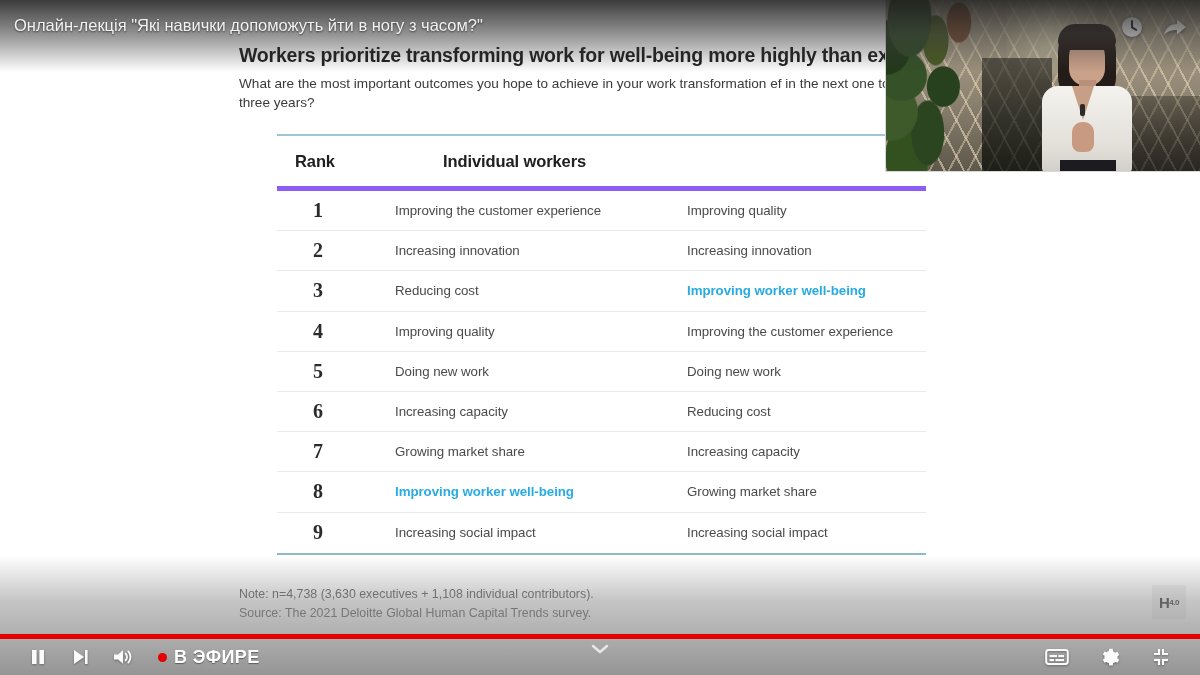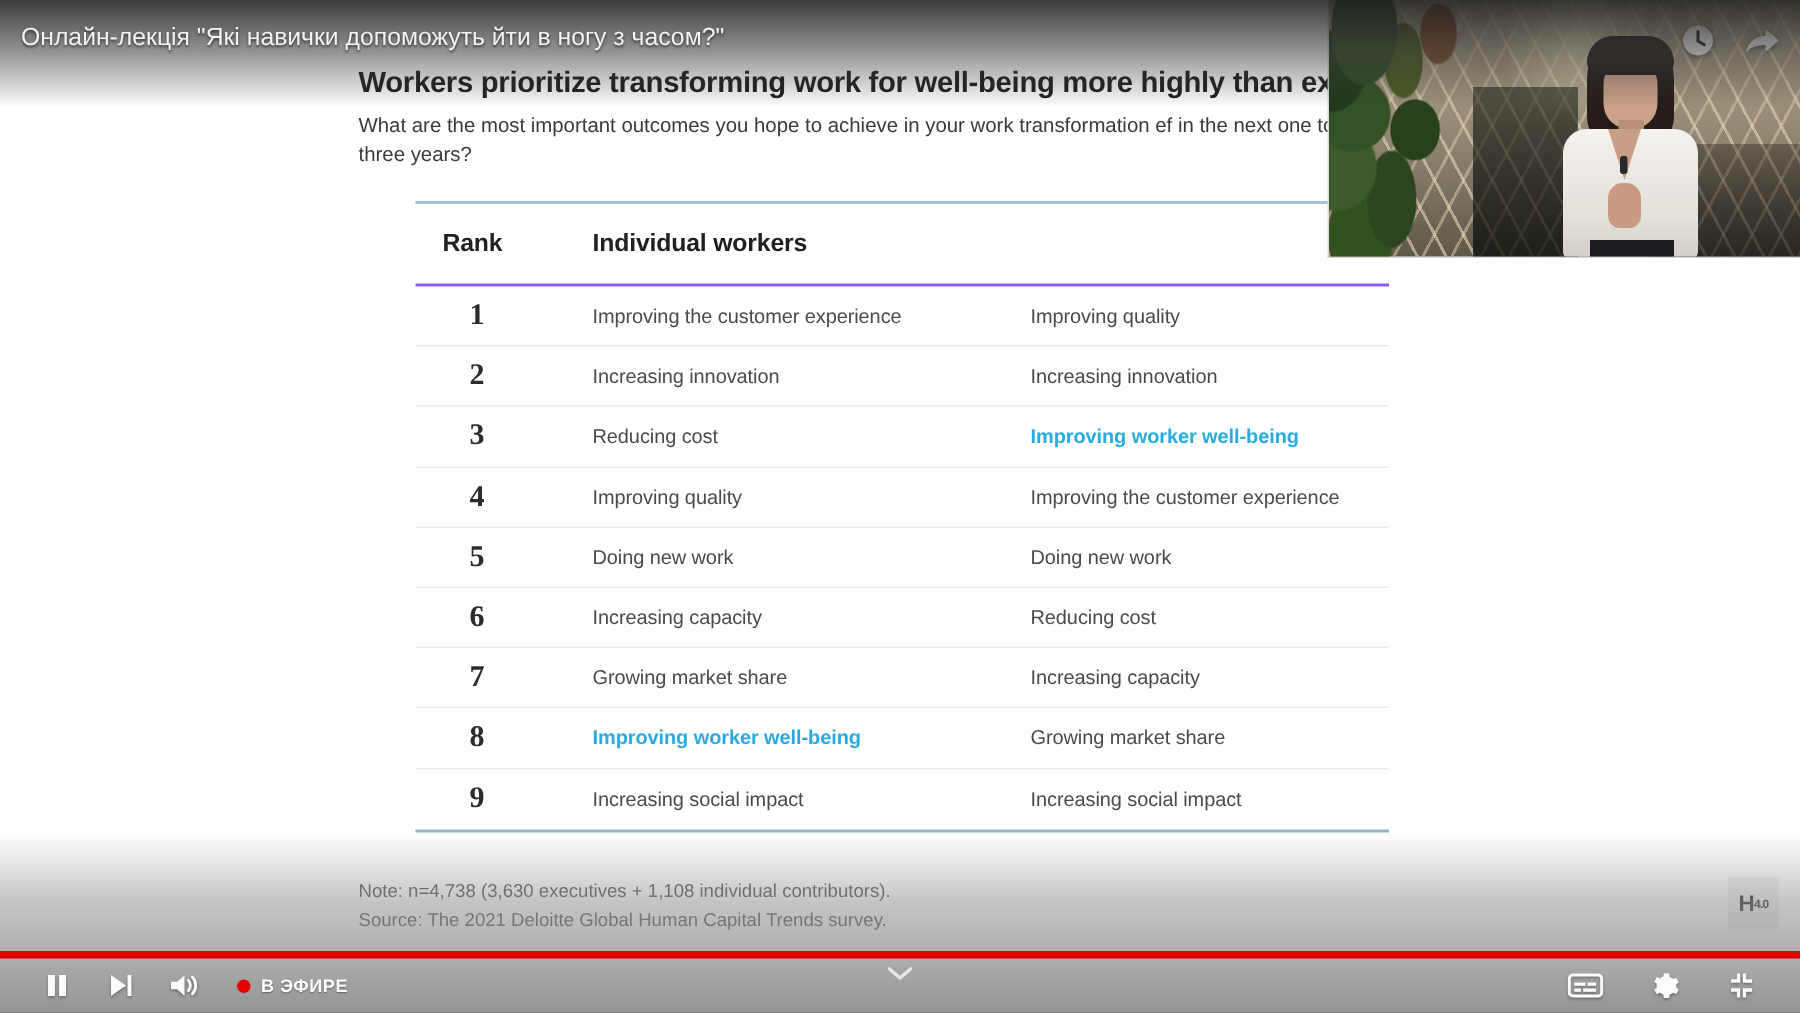--- a/index.html
+++ b/index.html
@@ -22,29 +22,29 @@
     margin-top:7px;font-size:13.6px;color:#3a3a3a;line-height:19px;
     max-width:672px;
   }
   
   .tbl{
     position:absolute;left:277px;top:134px;width:649px;
     border-top:2px solid #9fc6d4;border-bottom:2px solid #8fb8c9;
   }
   .tbl-head{
     display:flex;align-items:center;height:55px;
-    border-bottom:2px solid #8b5cf6;
+    border-bottom:5px solid #8b5cf6;
   }
   .th{
     font-size:16.5px;font-weight:bold;color:#202020;
     letter-spacing:-0.1px;
   }
   .c-rank{width:118px;padding-left:18px;}
   .c-exec{width:292px;}
-  .c-work{flex:1;}
+  .c-work{flex:1;margin-left:48px;}
   .row{
     display:flex;align-items:center;height:40.2px;
     border-bottom:1px solid #e7e9ea;
   }
   .row:last-child{border-bottom:none;}
   .rank{
     width:118px;padding-left:36px;
     font-family:"Liberation Serif", serif;
     font-size:20px;font-weight:bold;color:#2b2b2b;
   }
@@ -182,21 +182,21 @@
   .cbtn{
     display:flex;align-items:center;justify-content:center;
     color:#fff;cursor:pointer;opacity:.96;
     filter:drop-shadow(0 1px 1px rgba(0,0,0,.35));
   }
   .live{
     display:flex;align-items:center;gap:7px;margin-left:2px;cursor:pointer;
   }
   .live-dot{width:9px;height:9px;border-radius:50%;background:#e40000;}
   .live-txt{
-    color:#fff;font-size:12px;font-weight:bold;letter-spacing:.4px;
+    color:#fff;font-size:18px;font-weight:bold;letter-spacing:.4px;
     text-shadow:0 1px 1px rgba(0,0,0,.4);
   }
 </style>
 </head>
 <body>
 
 <div class="player">
 
   <div class="slide">
 

